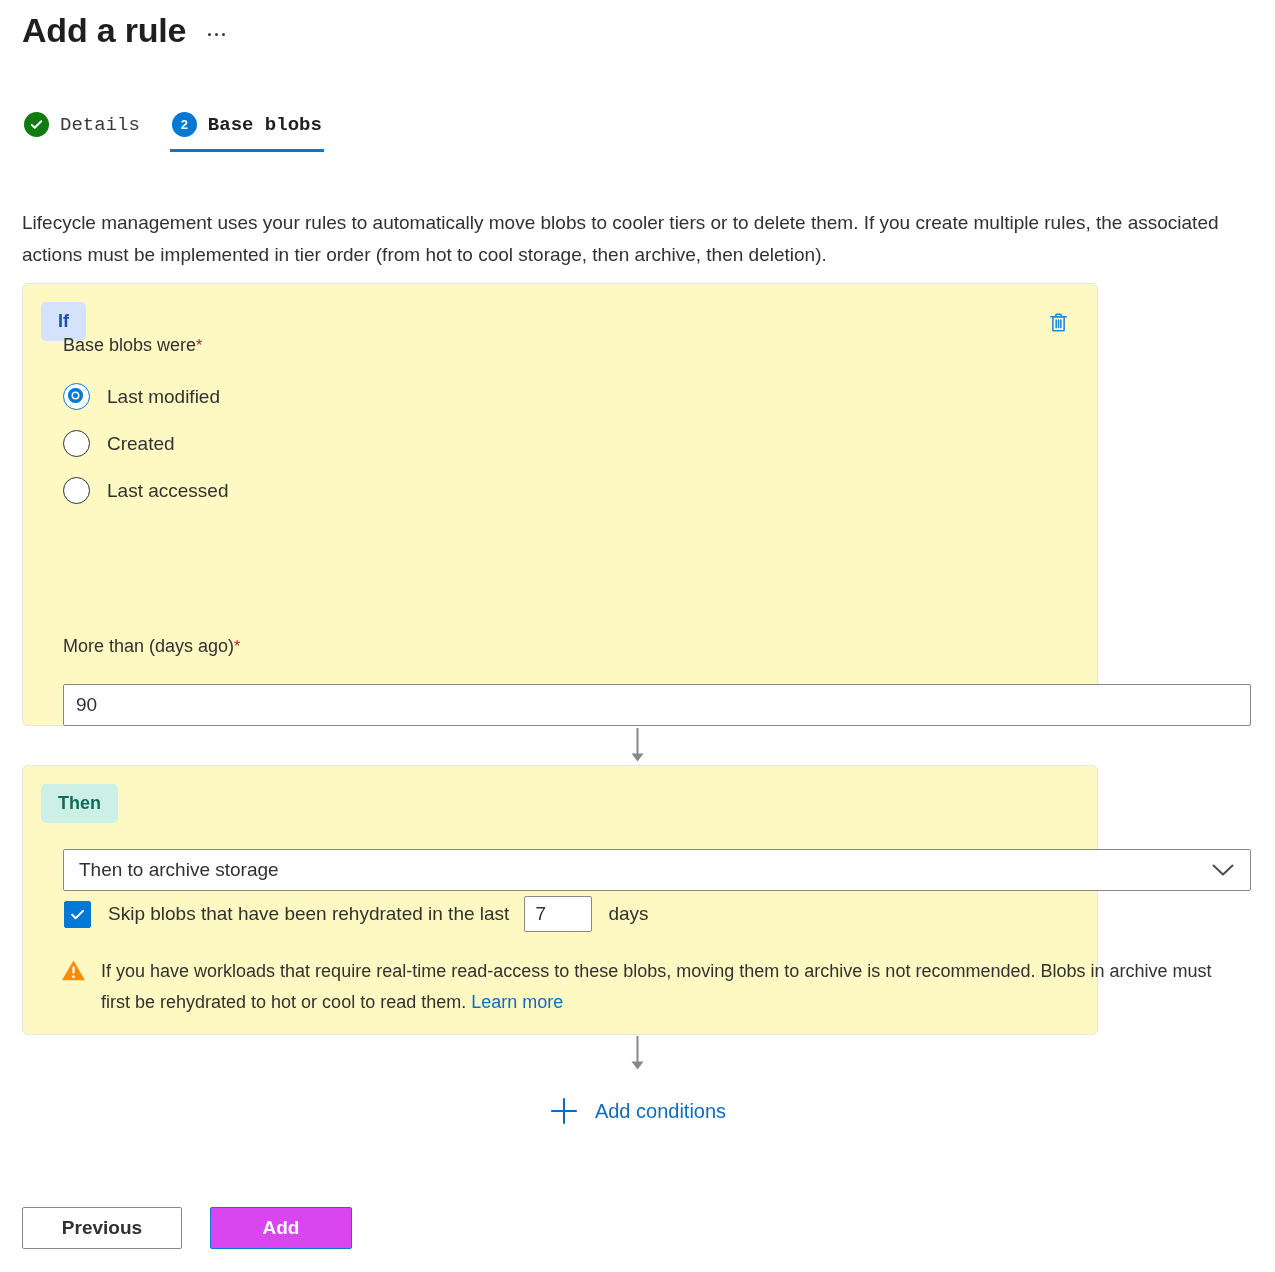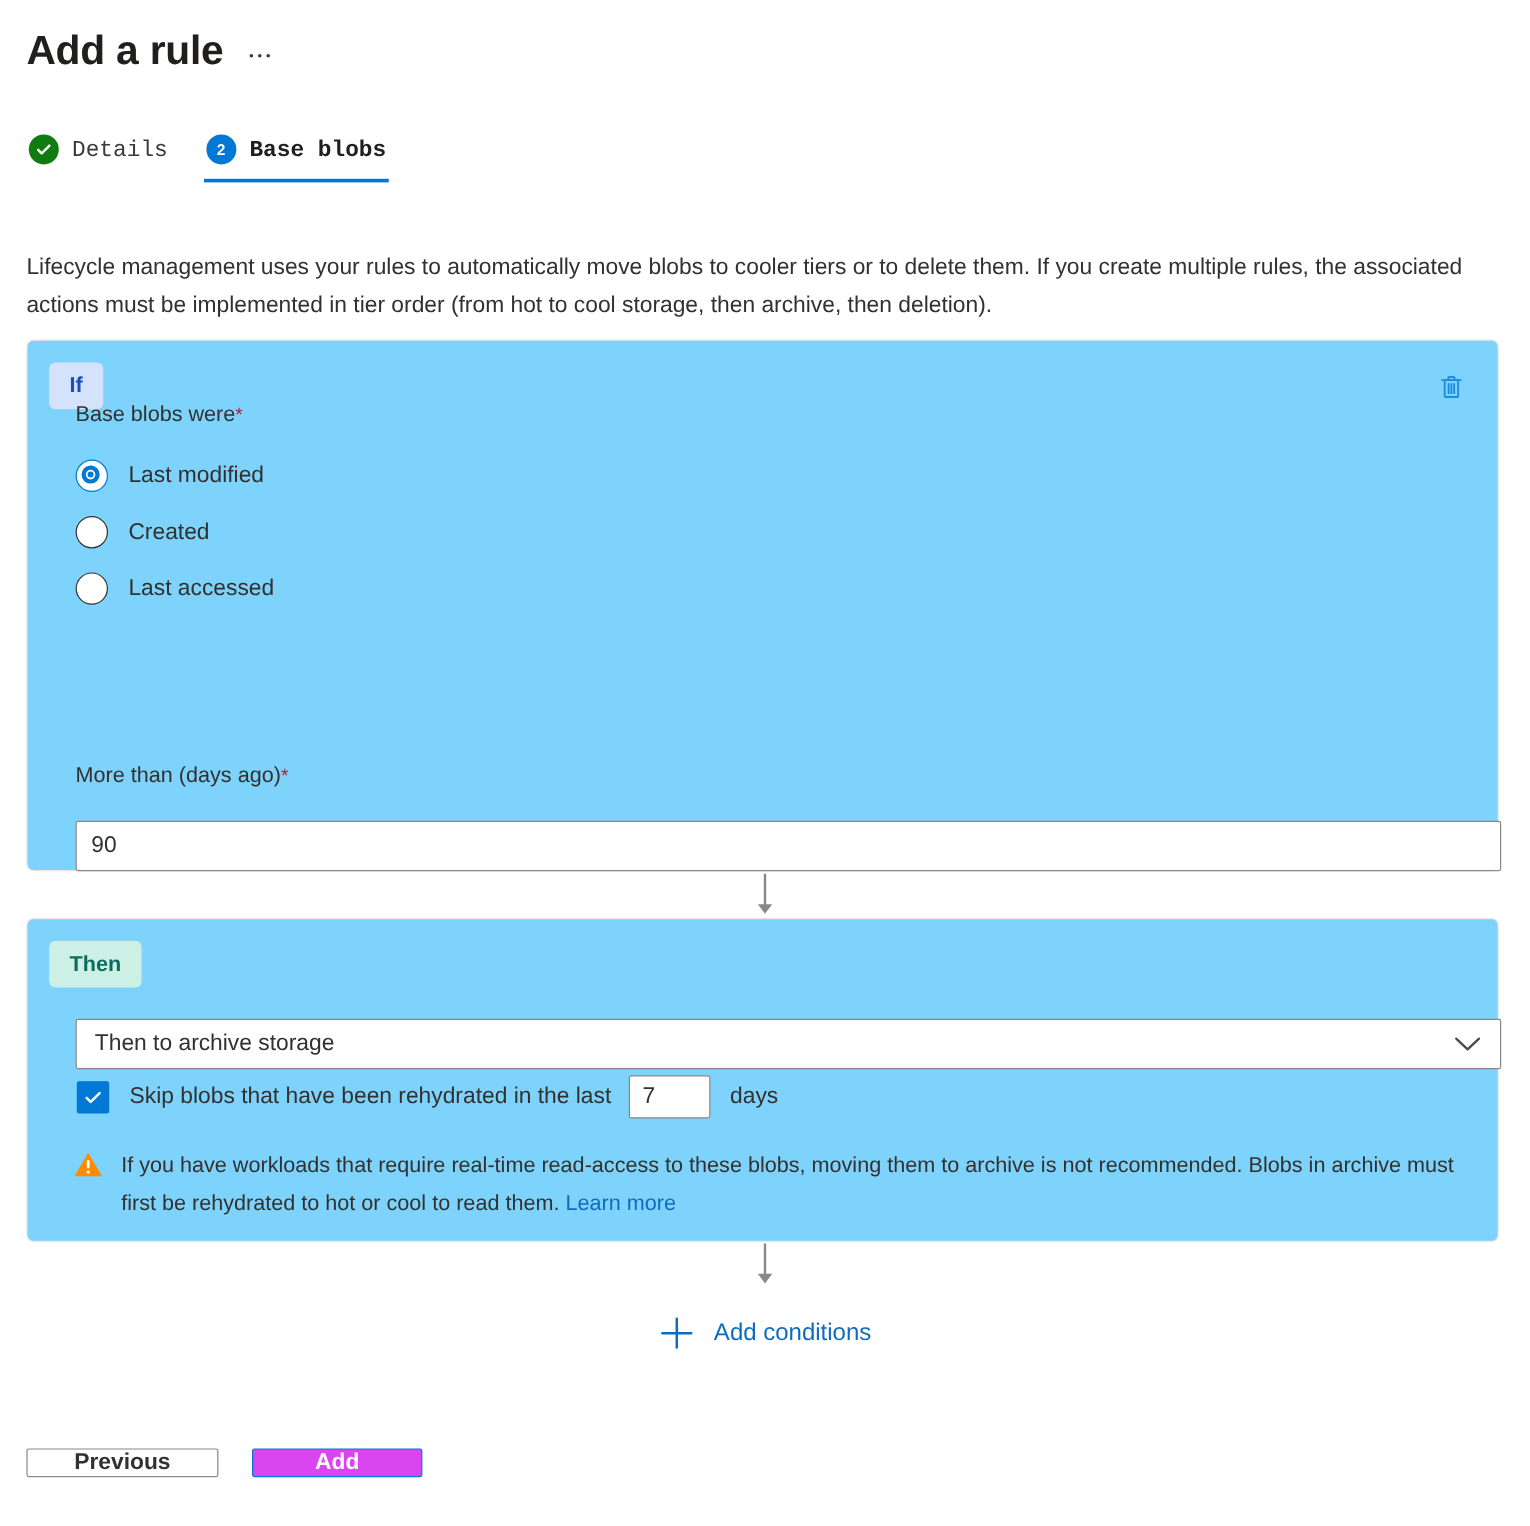--- a/index.html
+++ b/index.html
@@ -9,21 +9,21 @@
     background: #ffffff;
     font-family: "Liberation Sans", sans-serif;
     color: #323130;
     overflow: hidden;
   }
 
   .page { position: relative; width: 1275px; height: 1272px; }
 
   
   .title-row {
-    position: absolute; left: 22px; top: 20px;
+    position: absolute; left: 22px; top: 8px;
     display: flex; align-items: center; gap: 18px;
   }
   .page-title {
     font-size: 34px; font-weight: 600; letter-spacing: -0.2px;
     color: #201f1e; line-height: 44px; margin: 0;
   }
   .ellipsis-btn {
     display: flex; align-items: center; gap: 4px;
     padding: 6px 4px; margin-top: 8px; cursor: pointer;
     background: none; border: none;
@@ -62,22 +62,22 @@
   }
 
   
   .description {
     position: absolute; left: 22px; top: 188px; width: 1225px;
     font-size: 19px; line-height: 32px; color: #323130;
   }
 
   
   .card {
-    position: absolute; left: 22px; width: 1227px;
-    background: #7dd3fc; border: 1px solid #e5e5e5; border-radius: 6px;
+    position: absolute; left: 22px; width: 1076px;
+    background: #fef9c3; border: 1px solid #e5e5e5; border-radius: 6px;
   }
   #if-card { top: 283px; height: 443px; }
   #then-card { top: 765px; height: 270px; }
 
   .badge {
     position: absolute; left: 18px; top: 18px;
     border-radius: 5px; padding: 8px 17px;
     font-size: 18px; font-weight: 600; line-height: 23px;
   }
   .badge-if { background: #d4e3fb; color: #1a4fb8; }
@@ -188,21 +188,21 @@
 
   
   .footer {
     position: absolute; left: 22px; top: 1207px;
     display: flex; gap: 28px;
   }
   .btn {
     font-family: "Liberation Sans", sans-serif;
     font-size: 19px; font-weight: 600; line-height: 24px;
     border-radius: 2px; cursor: pointer; padding: 0 12px;
-    height: 24px; display: flex; align-items: center; justify-content: center;
+    height: 42px; display: flex; align-items: center; justify-content: center;
   }
   .btn-secondary { background: #fff; border: 1px solid #8a8886; color: #323130; min-width: 160px; }
   .btn-primary { background: #d946ef; border: 1px solid #0078d4; color: #fff; min-width: 142px; }
 </style>
 </head>
 <body>
 
 <div class="page">
 
   <div class="title-row">

